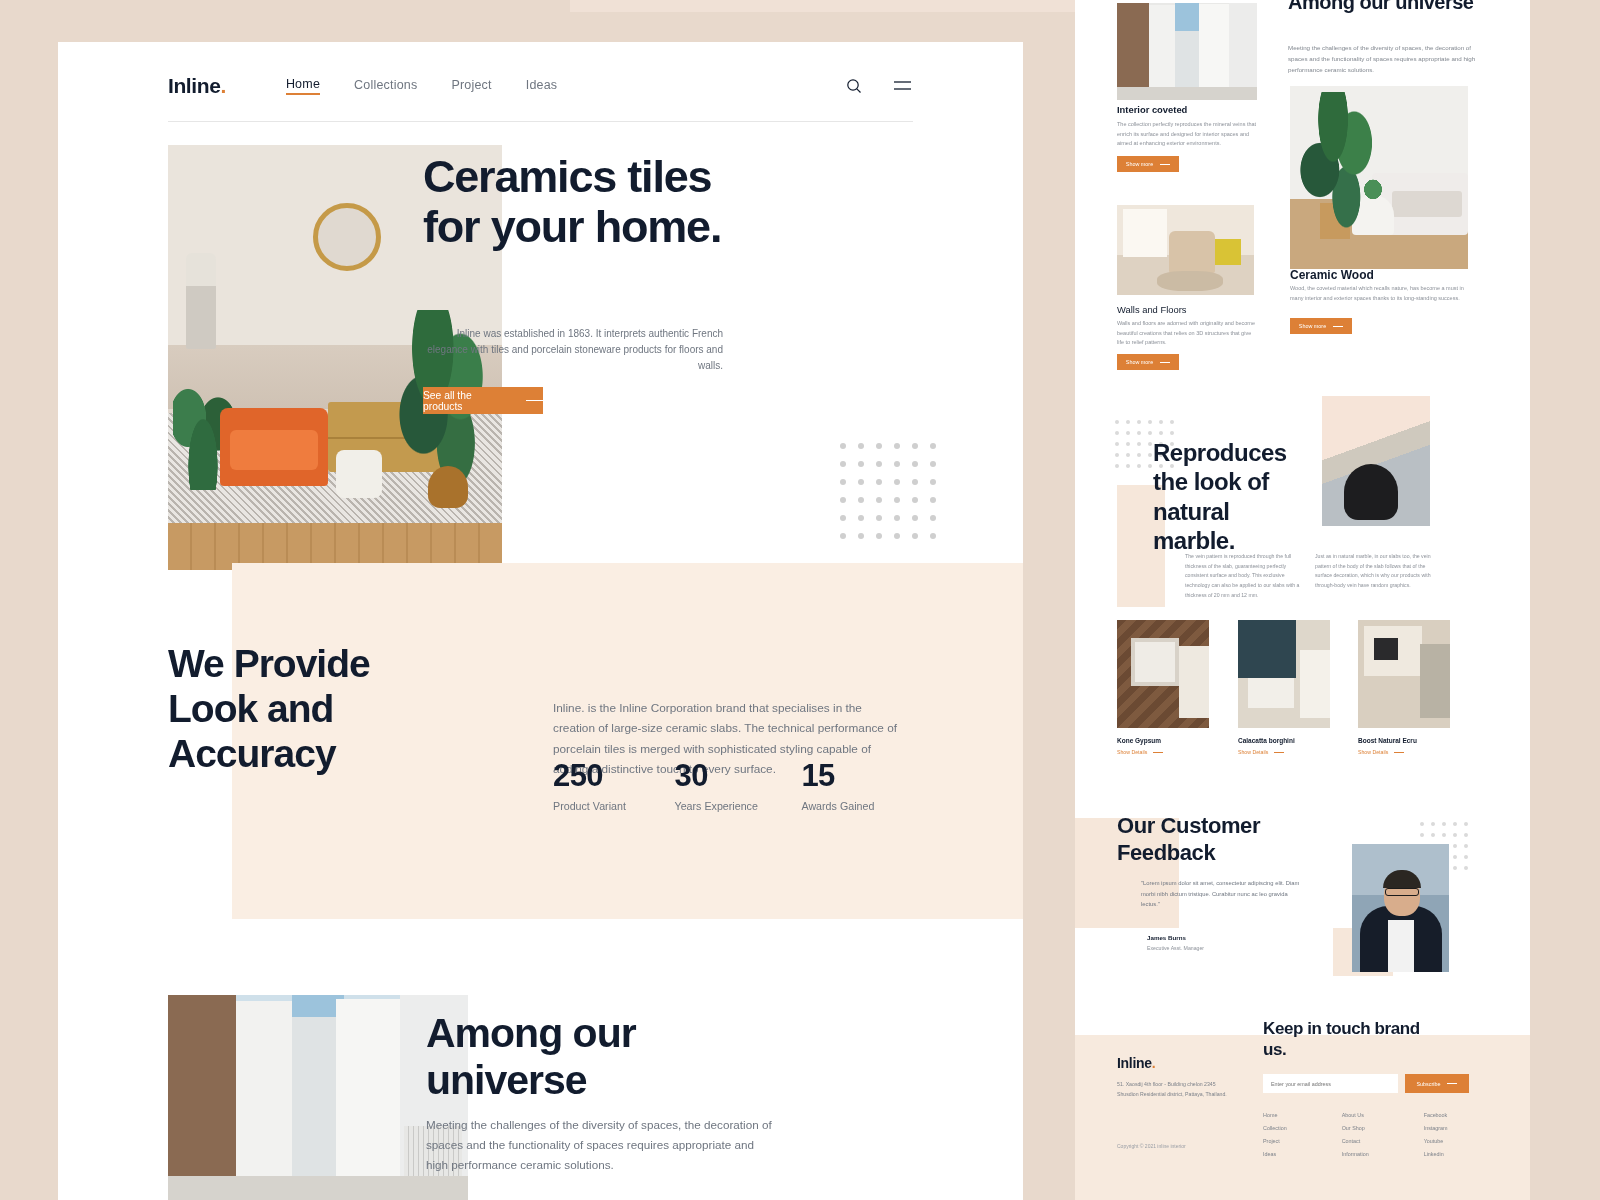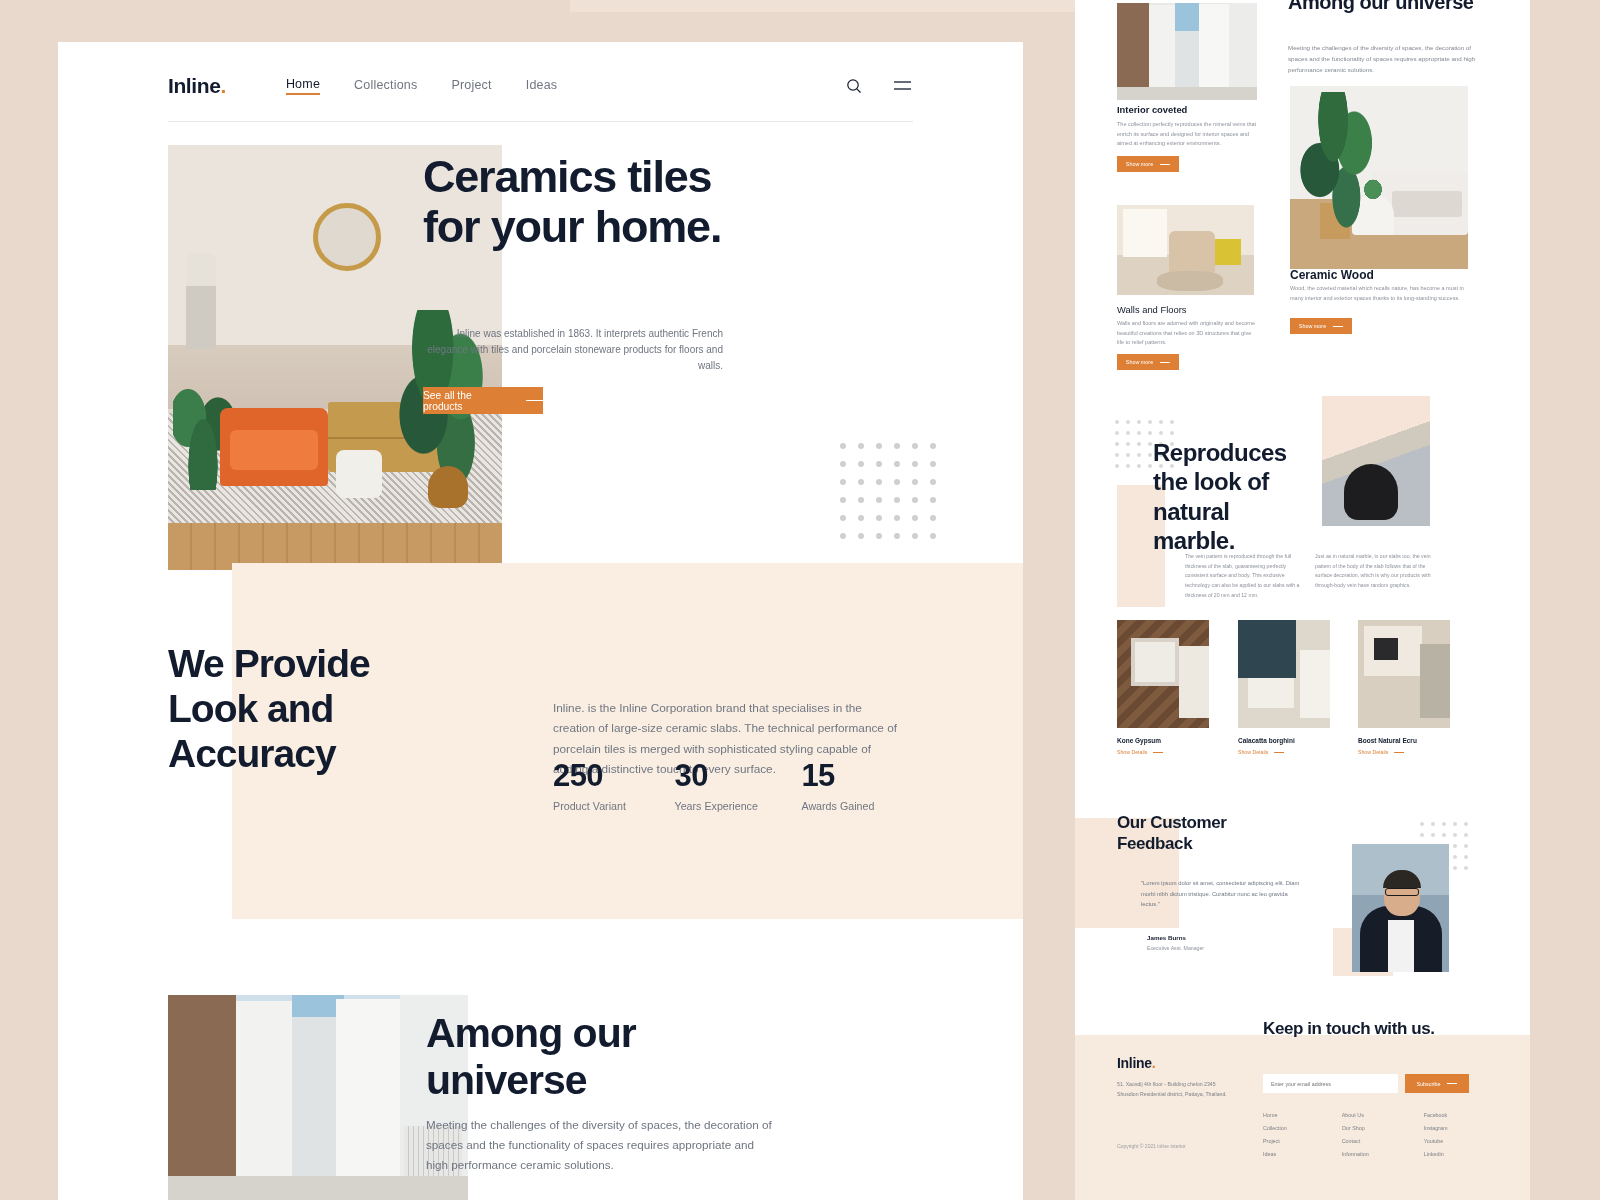--- a/index.html
+++ b/index.html
@@ -191,21 +191,21 @@
   .t2 .sink{ position:absolute; left:10px; top:58px; width:46px; height:30px; background:#f2efe9; }
   .t2 .sq { position:absolute; right:-18px; top:30px; width:48px; height:68px; background:#f4f1ea; }
   .t3 { background:#d9cfc0; }
   .t3 .cab { position:absolute; left:6px; top:6px; width:58px; height:50px; background:#efe9df; }
   .t3 .dk { position:absolute; left:16px; top:18px; width:24px; height:22px; background:#2a2a2c; }
   .t3 .sq { position:absolute; right:-16px; top:24px; width:46px; height:74px; background:#b8b2a4; }
 
   
   .r-fb-beige { position:absolute; left:0; top:818px; width:104px; height:110px; background:#f6e7da; }
   .r-h-fb { position:absolute; left:42px; top:812px; width:180px;
-    font-size:17px; line-height:1.24; font-weight:700; color:#121c2e; letter-spacing:-0.4px; }
+    font-size:22px; line-height:1.24; font-weight:700; color:#121c2e; letter-spacing:-0.4px; }
   .r-quote { position:absolute; left:66px; top:878px; width:160px; font-size:5.8px; line-height:1.85; color:#6f7680; }
   .r-fb-name { position:absolute; left:72px; top:934px; font-size:6.2px; font-weight:700; color:#121c2e; }
   .r-fb-role { position:absolute; left:72px; top:945px; font-size:5.2px; color:#8c9199; }
   .r-fb-beige2 { position:absolute; left:258px; top:928px; width:60px; height:48px; background:#f6e7da; }
   .r-dots-b { position:absolute; left:345px; top:822px; display:grid; grid-template-columns:repeat(5,11px); grid-template-rows:repeat(5,11px); }
   .r-dots-b i { width:4px; height:4px; border-radius:50%; background:#dadada; display:block; }
   .r-img-person { position:absolute; left:277px; top:844px; width:97px; height:128px; overflow:hidden;
     background:linear-gradient(180deg,#aebfcc 0 40%,#8fa5b6 40% 100%); }
   .r-img-person .body { position:absolute; left:8px; bottom:0; width:82px; height:66px; background:#161d29; border-radius:28px 28px 0 0; }
   .r-img-person .shirt{ position:absolute; left:36px; bottom:0; width:26px; height:52px; background:#f2f2f2; }
@@ -528,21 +528,21 @@
         <div class="hair"></div>
         <div class="gl"></div>
     </div>
 
     <div class="r-footer"></div>
     <div class="f-logo">
       <span>Inline</span><span class="dot">.</span>
     </div>
     <p class="f-addr">51. Xaosdij 4th floor - Building chelon 2345 Shusdion Residential district, Pattaya, Thailand.</p>
     <div class="f-copy">Copyright © 2021 inline interior</div>
-    <h2 class="f-keep">Keep in touch with us.</h2>
+    <h2 class="f-keep">Keep in touch brand us.</h2>
     <input class="f-input" placeholder="Enter your email address" style="">
     <div class="f-sub">
       <span>Subscribe</span>
       <span class="dash"></span>
     </div>
     <div class="f-cols">
       <div class="f-col">
         <a>Home</a>
         <a>Collection</a>
         <a>Project</a>

